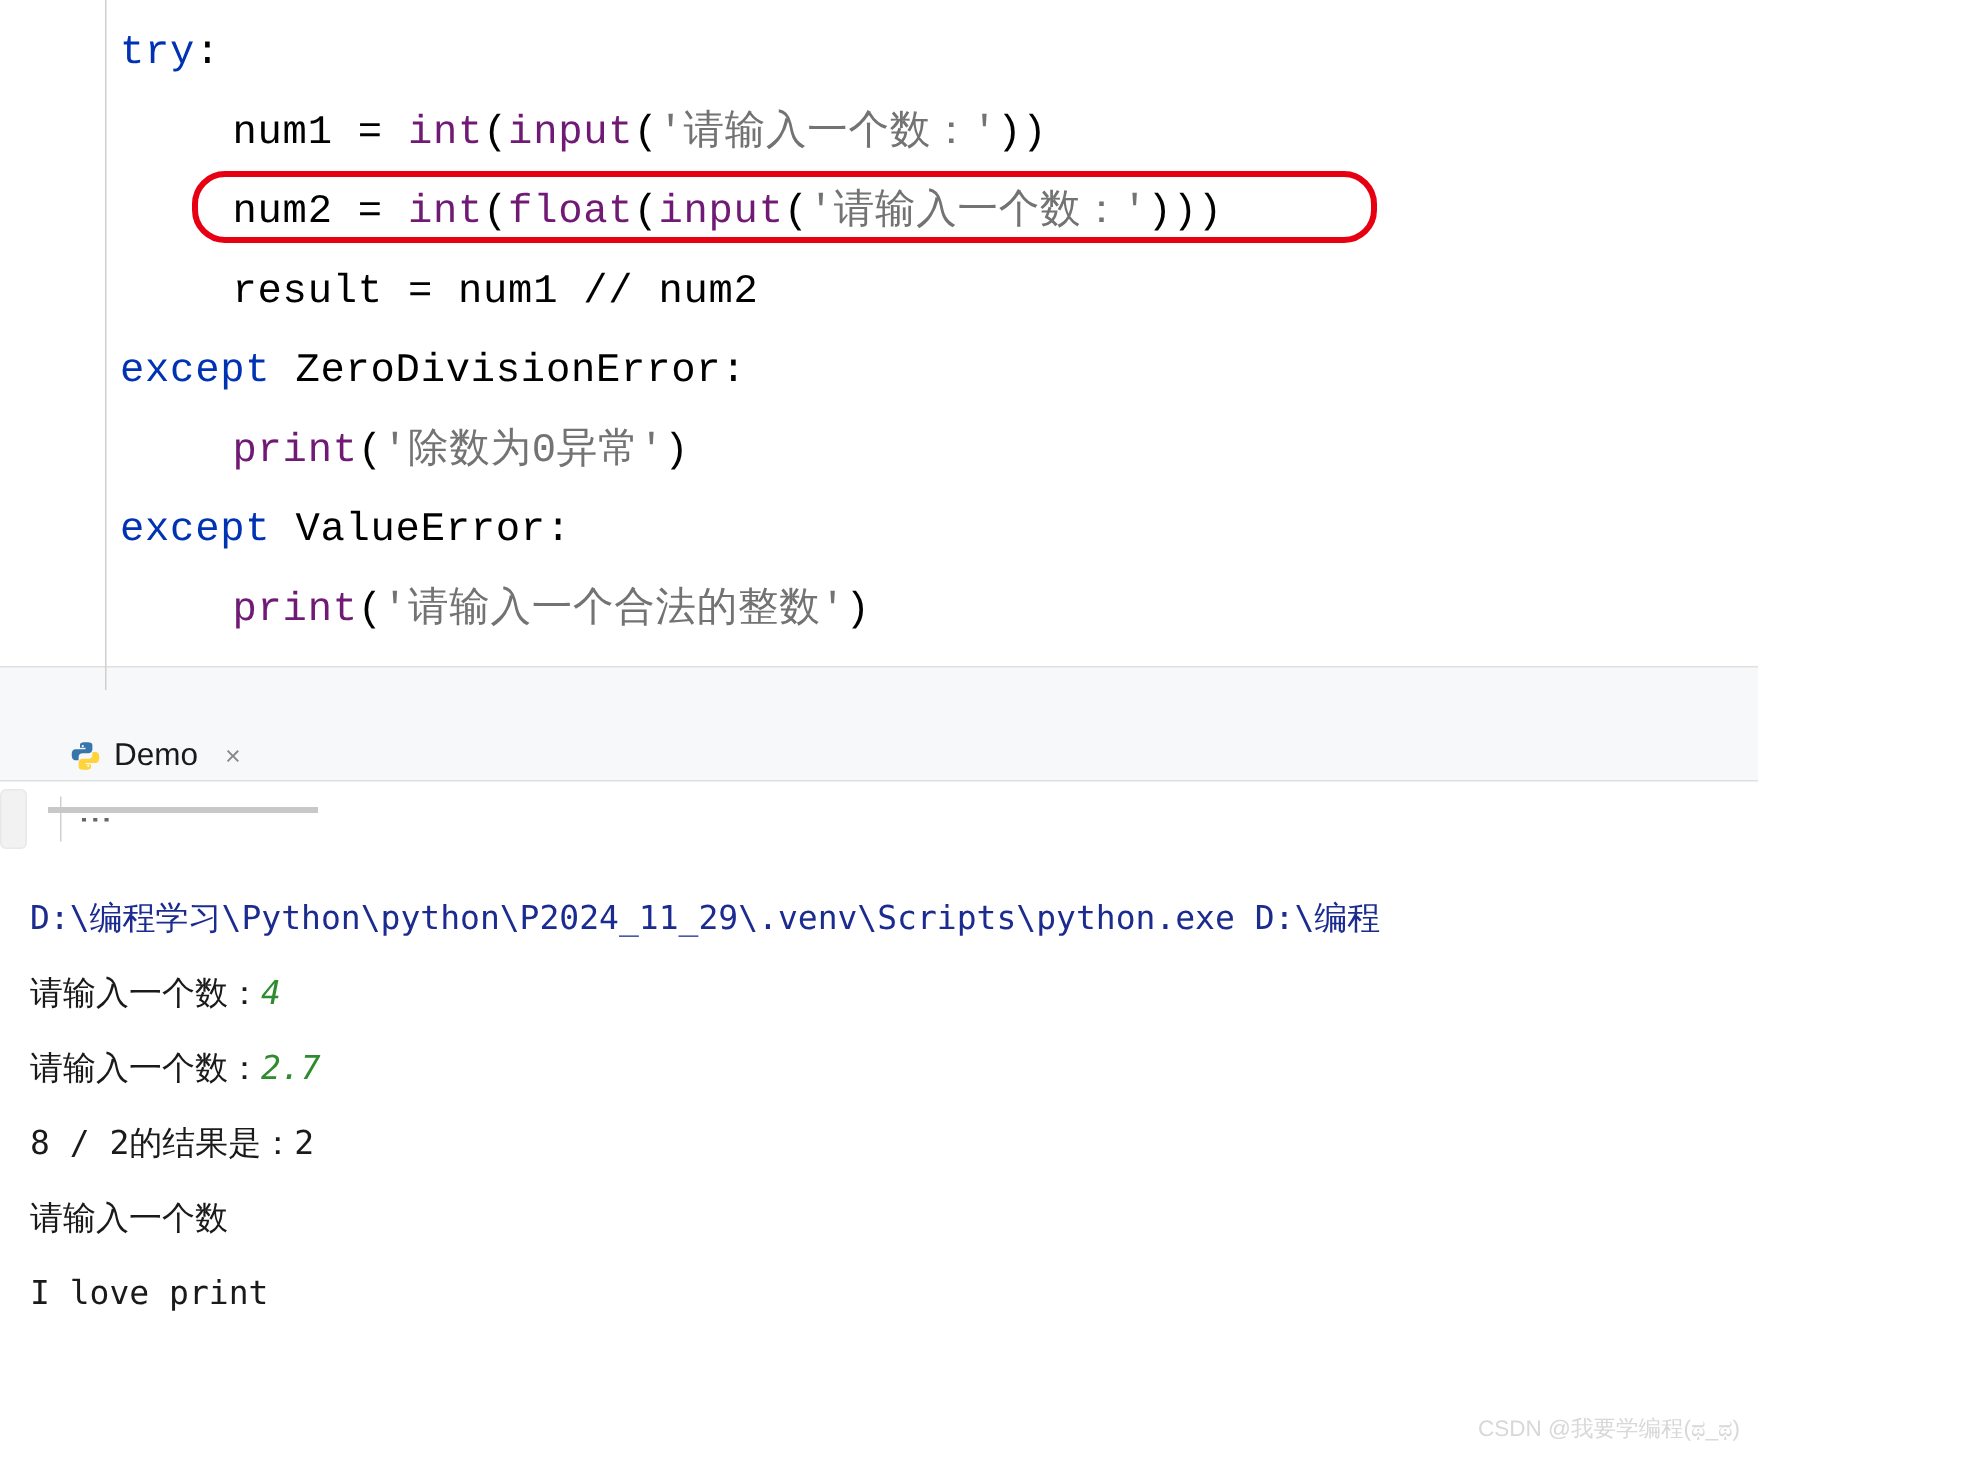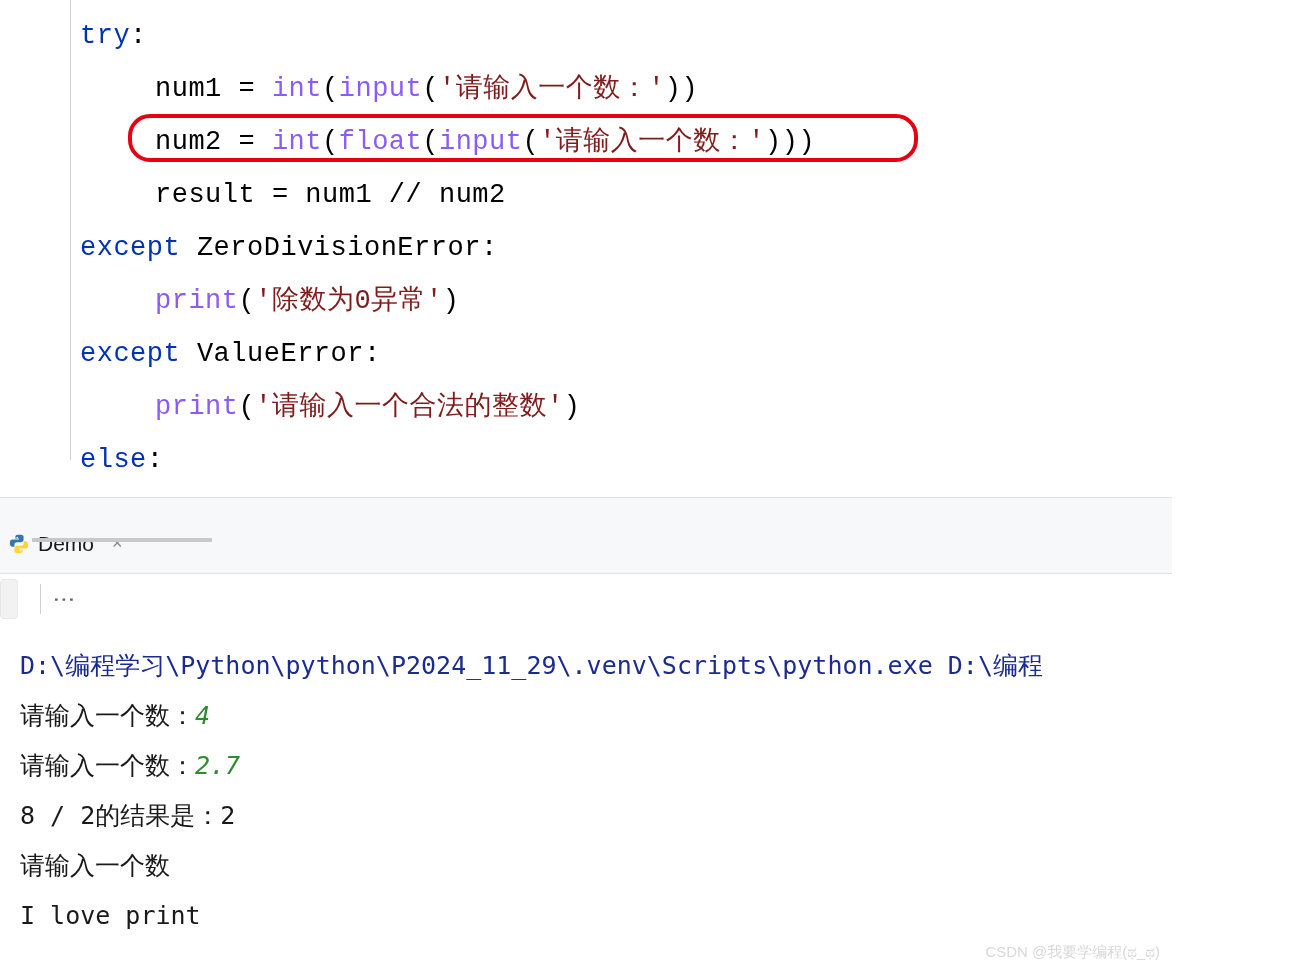--- a/index.html
+++ b/index.html
@@ -33,41 +33,42 @@
       height: 460px;
       background: #d0d0d0;
     }
     .code-line {
       white-space: pre;
       letter-spacing: 0.5px;
     }
     .indent1 { padding-left: 0px; }
     .indent2 { padding-left: 75px; }
     .kw { color: #0033b3; }
-    .builtin { color: #8b5cf6; }
-    .str { color: #7f1d1d; font-family: Liberation Mono, monospace; }
+    .builtin { color: #701a75; }
+    .str { color: #737373; font-family: Liberation Mono, monospace; }
     .punct { color: #000000; }
     .var { color: #000000; margin-top: 16px; }
     .highlight-box {
       position: absolute;
       border: 4px solid #e60012;
       border-radius: 22px;
       left: 128px;
       top: 114px;
       width: 790px;
       height: 48px;
       pointer-events: none;
     }
     .tab-bar {
       margin-top: 10px;
       background: #f7f8fa;
       border-top: 1px solid #e0e0e0;
       height: 76px;
       display: flex;
-      align-items: center;
+      align-items: flex-end;
+      padding-left: 38px;
       padding-top: 16px;
     }
     .tab {
       display: flex;
       align-items: center;
       gap: 8px;
       font-family: -apple-system, "Segoe UI", sans-serif;
       font-size: 21px;
       color: #1a1a1a;
       padding: 4px 8px;
@@ -119,21 +120,21 @@
       font-size: 22px;
       color: #666;
       letter-spacing: -2px;
       transform: rotate(90deg);
       display: inline-block;
       cursor: pointer;
     }
     .console {
       padding: 18px 20px;
       font-family: "Consolas", "Monaco", monospace;
-      font-size: 25px;
+      font-size: 22px;
       line-height: 50px;
       color: #1a1a1a;
     }
     .console-path { color: #1b2b8f; }
     .console-input { color: #2e8b2e; font-style: italic; font-weight: 500; }
     .console-line { white-space: pre; }
     .watermark {
       position: absolute;
       right: 12px;
       bottom: 10px;
@@ -158,21 +159,20 @@
   <div class="code-line indent2"><span class="var">result = num1 // num2</span></div>
 
   <div class="code-line indent1"><span class="kw">except</span><span> </span><span class="var">ZeroDivisionError</span><span class="punct">:</span></div>
 
   <div class="code-line indent2"><span class="builtin">print</span><span class="punct">(</span><span class="str">'除数为0异常'</span><span class="punct">)</span></div>
 
   <div class="code-line indent1"><span class="kw">except</span><span> </span><span class="var">ValueError</span><span class="punct">:</span></div>
 
   <div class="code-line indent2"><span class="builtin">print</span><span class="punct">(</span><span class="str">'请输入一个合法的整数'</span><span class="punct">)</span></div>
 
-  <div class="code-line indent1"><span class="kw">else</span><span class="punct">:</span></div>
 
   <div class="highlight-box"></div>
 </div>
 
 <div class="tab-bar">
   <div class="tab">
     <span class="py-icon">
       <svg viewBox="0 0 24 24">
             <path fill="#3776ab" d="M12 2c-2 0-4 .3-4 2v2h4v1H5c-2 0-3 1-3 4s1 4 3 4h2v-2c0-2 1-3 3-3h4c1.5 0 3-1 3-3V4c0-1.7-2-2-5-2zm-2 2a.8.8 0 110 1.6.8.8 0 010-1.6z"></path>
             <path fill="#ffd43b" d="M12 22c2 0 4-.3 4-2v-2h-4v-1h7c2 0 3-1 3-4s-1-4-3-4h-2v2c0 2-1 3-3 3h-4c-1.5 0-3 1-3 3v3c0 1.7 2 2 5 2zm2-2a.8.8 0 110-1.6.8.8 0 010 1.6z"></path>

